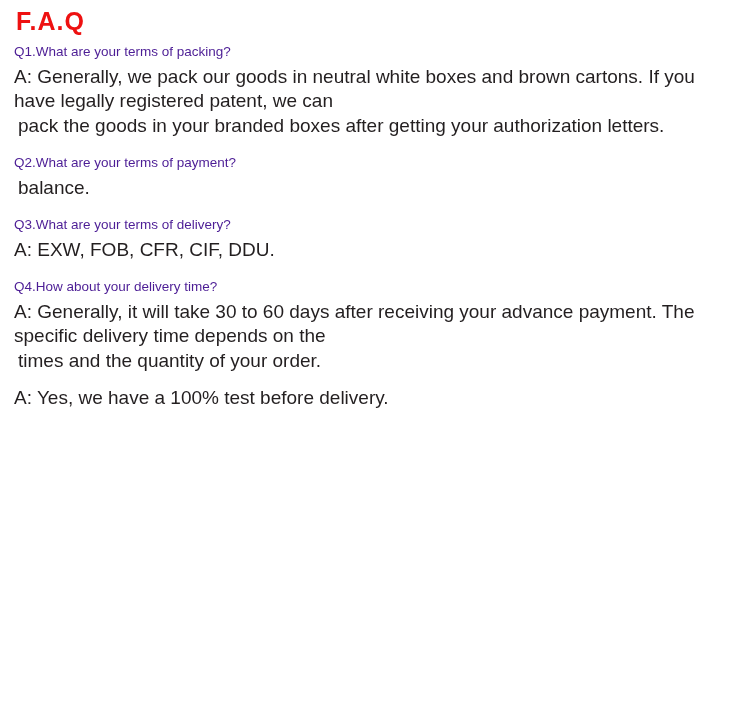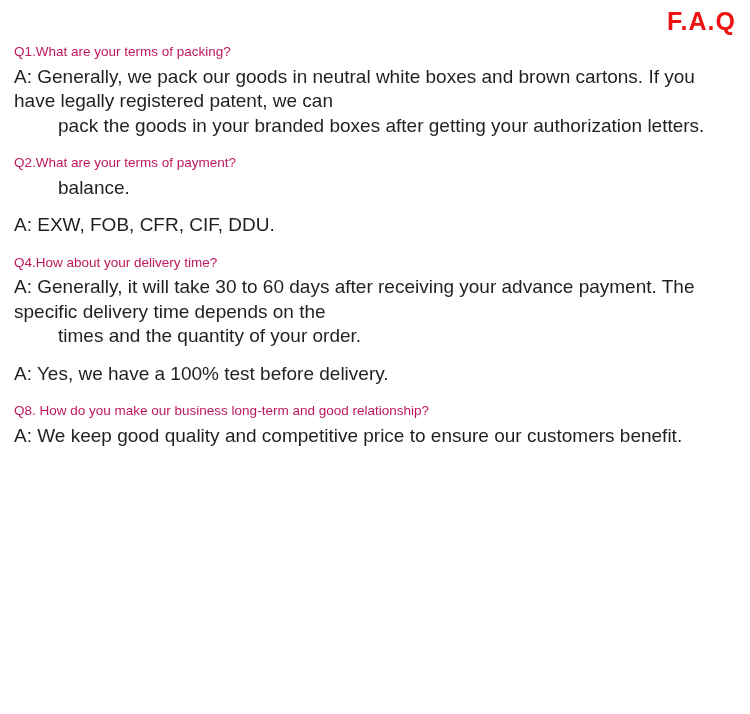--- a/index.html
+++ b/index.html
@@ -22,42 +22,40 @@
     padding: 6px 14px 0 14px;
   }
   .faq-title {
     font-size: 25px;
     font-weight: bold;
     color: #ee1111;
     letter-spacing: 1px;
     line-height: 30px;
     margin: 0 0 4px 2px;
     font-family: "Liberation Sans", sans-serif;
-    text-align: right;
   }
   .qa-block {
     margin-bottom: 13px;
   }
   .q-line {
     font-size: 13.5px;
     line-height: 24.5px;
-    color: #be185d;
+    color: #4c1d95;
     margin: 0;
   }
   .a-line {
     font-size: 19px;
     line-height: 24.5px;
     color: #231f20;
     margin: 0;
     text-indent: 0;
   }
   .a-line .cont {
     display: block;
     padding-left: 4px;
-    margin-left: 40px;
   }
 </style>
 </head>
 <body>
 
 <div class="page">
   <h1 class="faq-title">F.A.Q</h1>
 
   <div class="qa-block">
     <p class="q-line">Q1.What are your terms of packing?</p>
@@ -68,34 +66,31 @@
   </div>
 
   <div class="qa-block">
     <p class="q-line">Q2.What are your terms of payment?</p>
     <p class="a-line">
         <span class="cont">balance.</span>
       </p>
   </div>
 
   <div class="qa-block">
+    <p class="q-line">Q3.What are your terms of delivery?</p>
     <p class="a-line">A: EXW, FOB, CFR, CIF, DDU.</p>
   </div>
 
   <div class="qa-block">
     <p class="q-line">Q4.How about your delivery time?</p>
     <p class="a-line">A: Generally, it will take 30 to 60 days after receiving your advance payment. The specific delivery time depends on the</p>
     <p class="a-line">
         <span class="cont">times and the quantity of your order.</span>
       </p>
   </div>
 
 
 
   <div class="qa-block">
     <p class="a-line">A: Yes, we have a 100% test before delivery.</p>
   </div>
 
-  <div class="qa-block">
-    <p class="q-line">Q8. How do you make our business long-term and good relationship?</p>
-    <p class="a-line">A:  We keep good quality and competitive price to ensure our customers benefit.</p>
-  </div>
 </div>
 
 </body></html>

